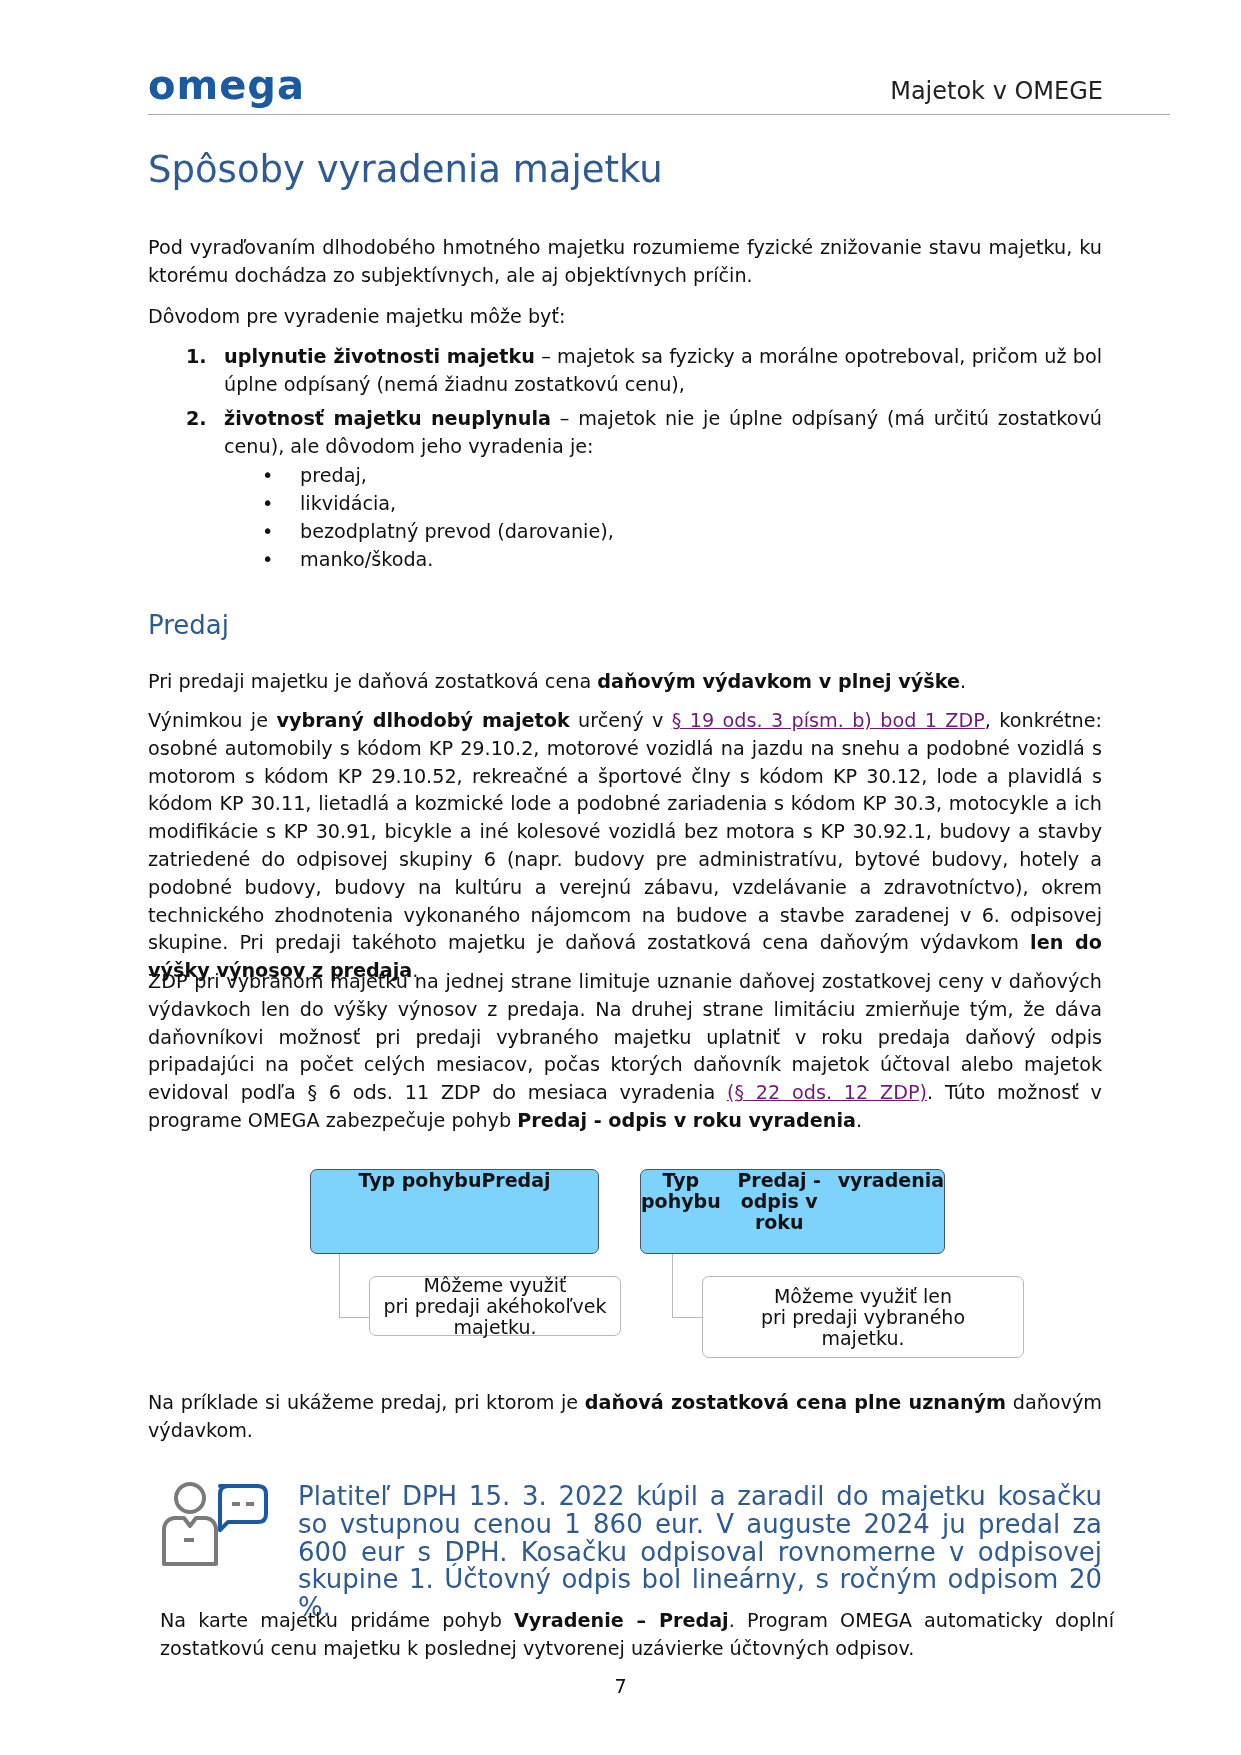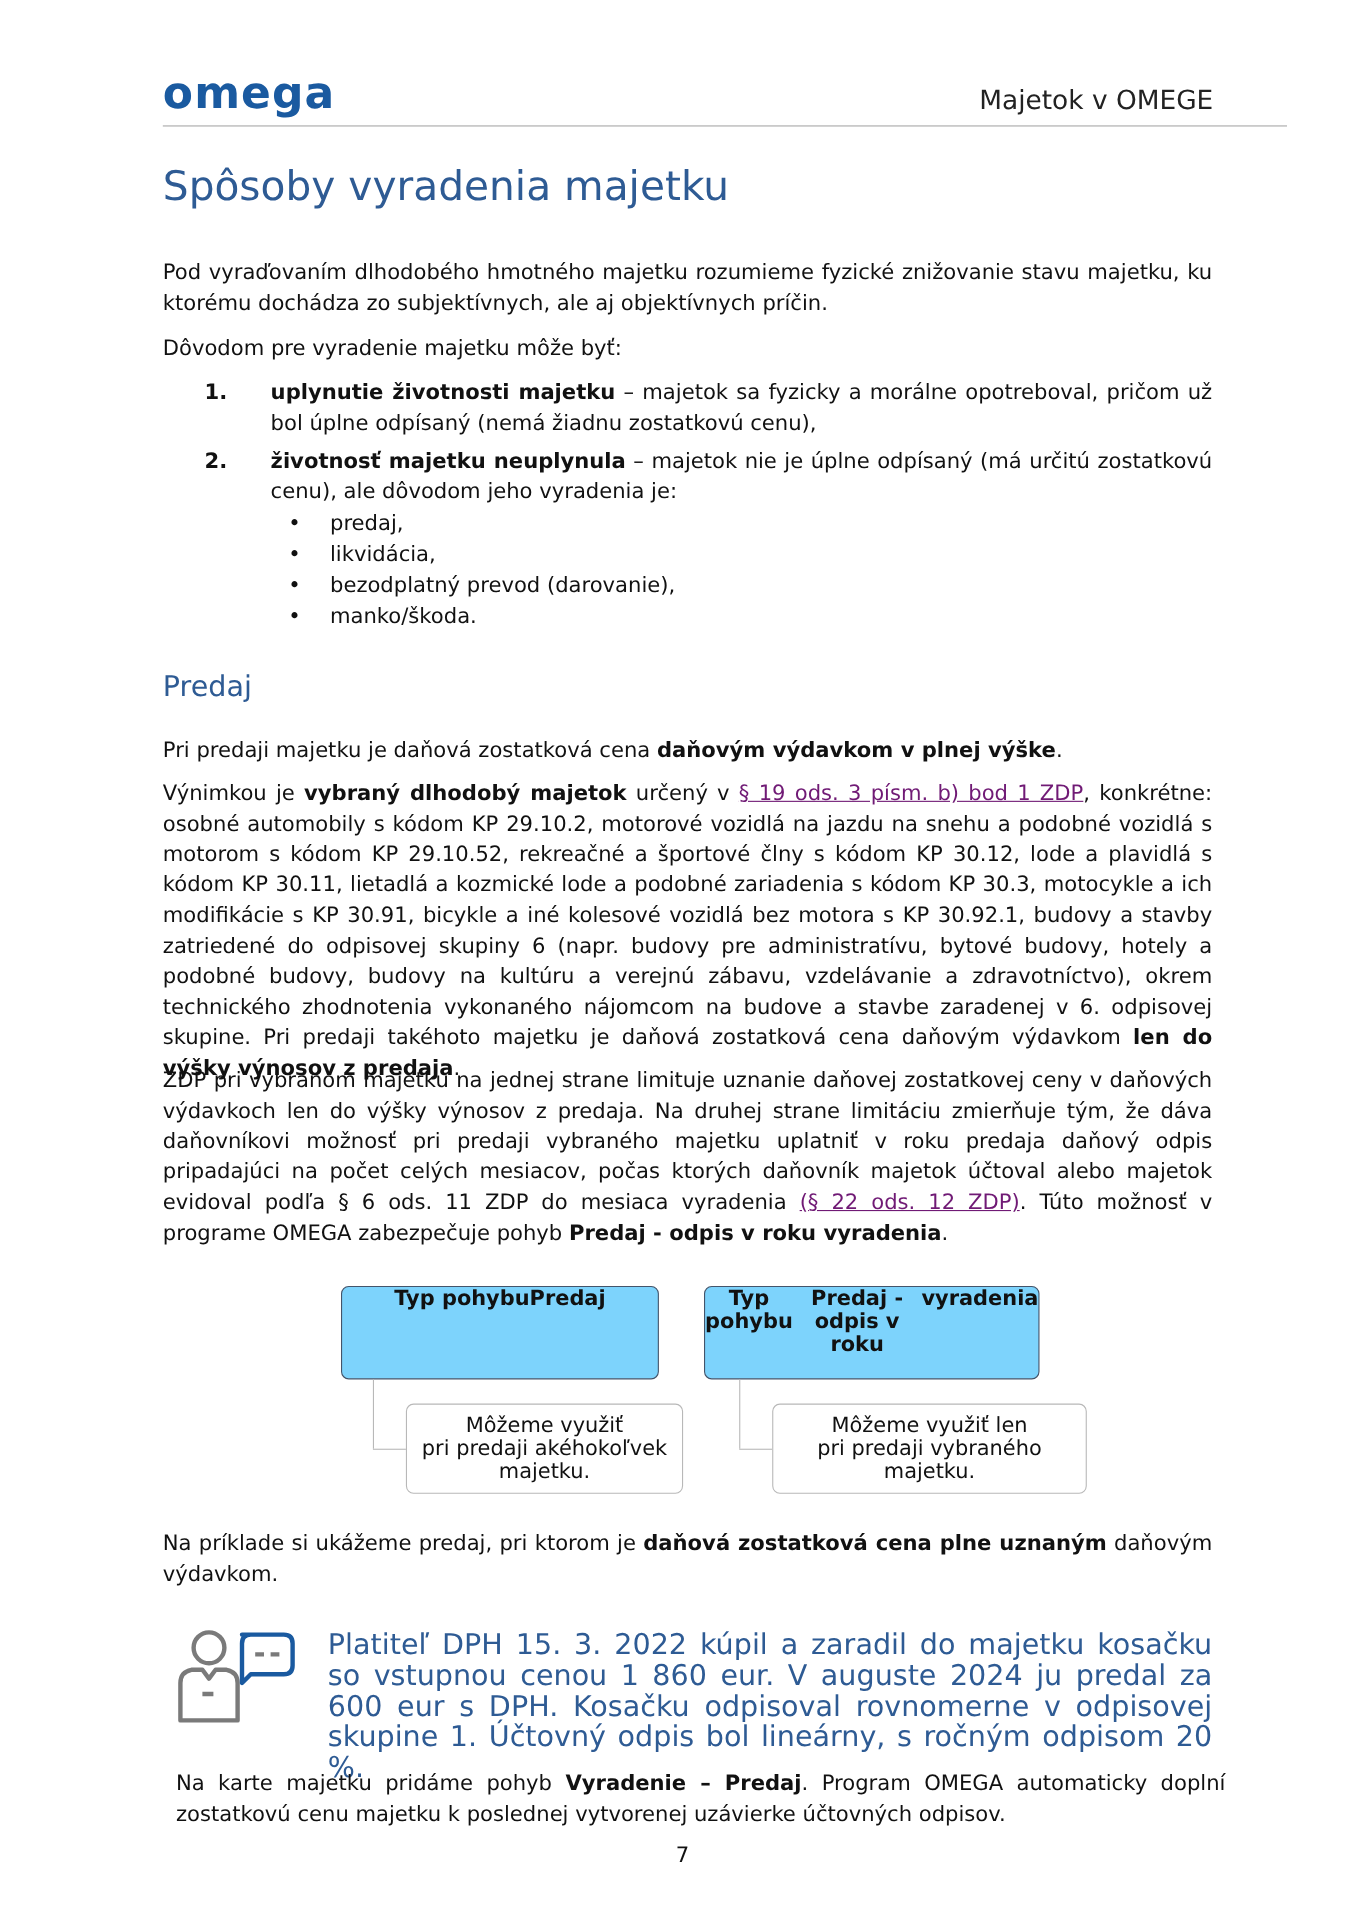--- a/index.html
+++ b/index.html
@@ -11,21 +11,21 @@
   .header-title { right: 138px; top: 77px; font-size: 24px; color: #222; }
   .header-rule { left: 148px; width: 1022px; top: 114px; height: 1px; background: #a8a8a8; }
   .h1 { left: 148px; top: 148px; font-size: 37px; color: #2e5b94; font-weight: normal; }
   .h2 { left: 148px; top: 610px; font-size: 26px; color: #2e5b94; }
   .para { left: 148px; width: 954px; font-size: 19.2px; line-height: 27.8px; text-align: justify;
           text-align-last: left; }
   .para b { font-weight: bold; }
   .link { color: #701a75; text-decoration: underline; }
   .ol-item { left: 186px; width: 916px; font-size: 19.2px; line-height: 27.8px; text-align: justify; text-align-last: left; }
   .ol-num { position: absolute; left: 0; top: 0; font-weight: bold; }
-  .ol-text { margin-left: 60px; }
+  .ol-text { margin-left: 38px; }
   .bullet { left: 262px; font-size: 19.2px; line-height: 27.8px; }
   .bullet .dot { position: absolute; left: 0; top: 0; }
   .bullet .btxt { margin-left: 38px; }
   .box-top { background: #7dd3fc; border: 1.5px solid #44546a; border-radius: 7px;
              text-align: center; font-weight: bold; font-size: 19px; line-height: 21px;
              display: flex; flex-direction: row; justify-content: center; box-sizing: border-box; }
   .box-sub { background: #fff; border: 1.5px solid #b8b8b8; border-radius: 7px;
              text-align: center; font-size: 19px; line-height: 21px;
              display: flex; flex-direction: column; justify-content: center; box-sizing: border-box; }
   .conn-v { width: 1px; background: #b8b8b8; }
@@ -75,34 +75,34 @@
 </div>
 
 <div class="abs" style="left:0;top:0;">
 
   <div class="abs box-top" style="left:310px;top:1169px;width:289px;height:85px;">
     <div style="margin-bottom:8px;">Typ pohybu</div>
     <div>Predaj</div>
   </div>
   <div class="abs conn-v" style="left:339px;top:1254px;height:63px;"></div>
   <div class="abs conn-h" style="left:339px;top:1317px;width:30px;"></div>
-  <div class="abs box-sub" style="left:369px;top:1276px;width:252px;height:82px;">
+  <div class="abs box-sub" style="left:369px;top:1276px;width:252px;height:60px;">
     <div>Môžeme využiť</div>
     <div>pri predaji akéhokoľvek</div>
     <div>majetku.</div>
   </div>
 
   <div class="abs box-top" style="left:640px;top:1169px;width:305px;height:85px;">
     <div style="margin-bottom:6px;">Typ pohybu</div>
     <div>Predaj - odpis v roku</div>
     <div>vyradenia</div>
   </div>
   <div class="abs conn-v" style="left:672px;top:1254px;height:63px;"></div>
   <div class="abs conn-h" style="left:672px;top:1317px;width:30px;"></div>
-  <div class="abs box-sub" style="left:702px;top:1276px;width:286px;height:82px;">
+  <div class="abs box-sub" style="left:702px;top:1276px;width:322px;height:82px;">
     <div>Môžeme využiť len</div>
     <div>pri predaji vybraného</div>
     <div>majetku.</div>
   </div>
 </div>
 
 <div class="abs para" style="top:1389px;">
   <span>Na príklade si ukážeme predaj, pri ktorom je </span><b>daňová zostatková cena plne uznaným</b><span> daňovým výdavkom.</span>
 </div>
 

